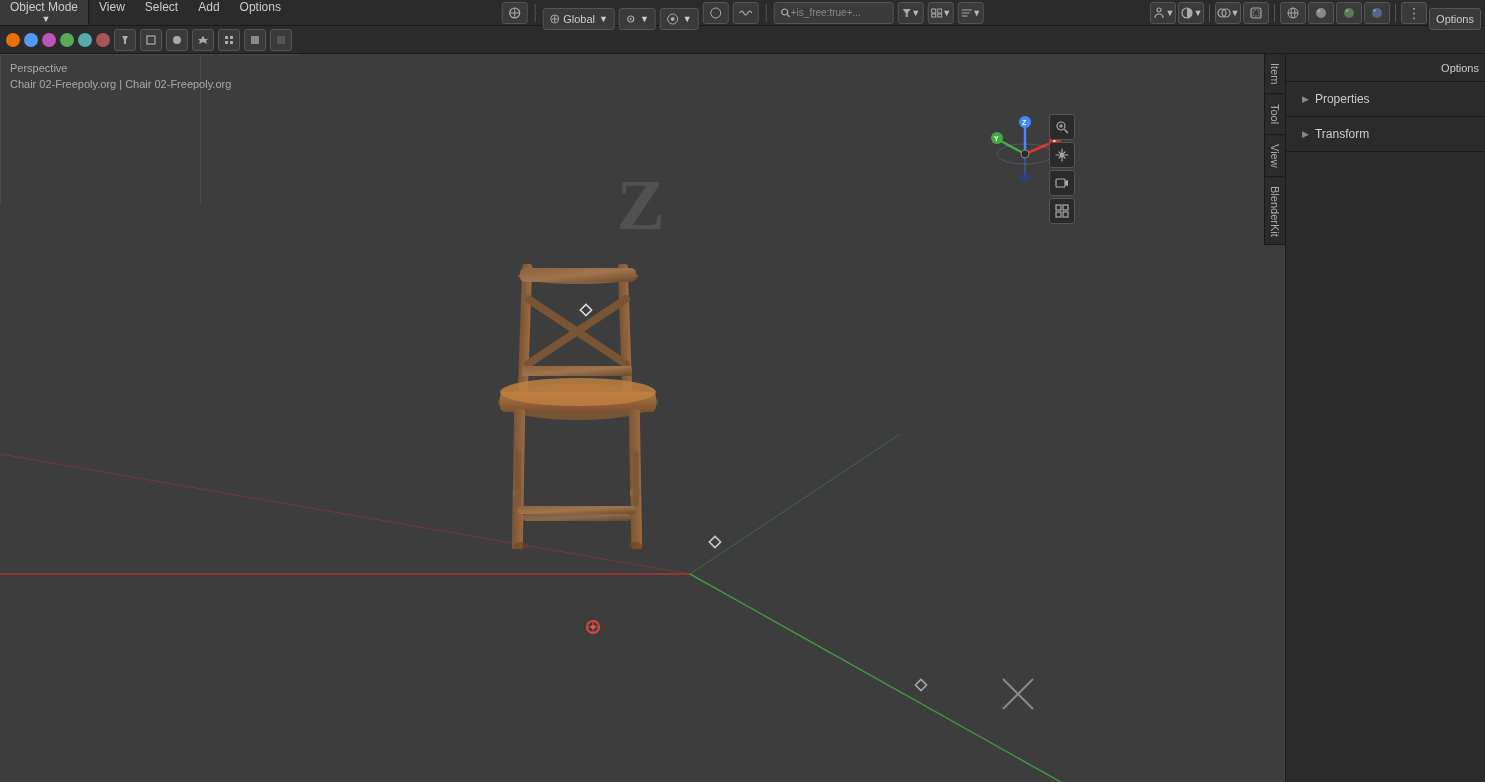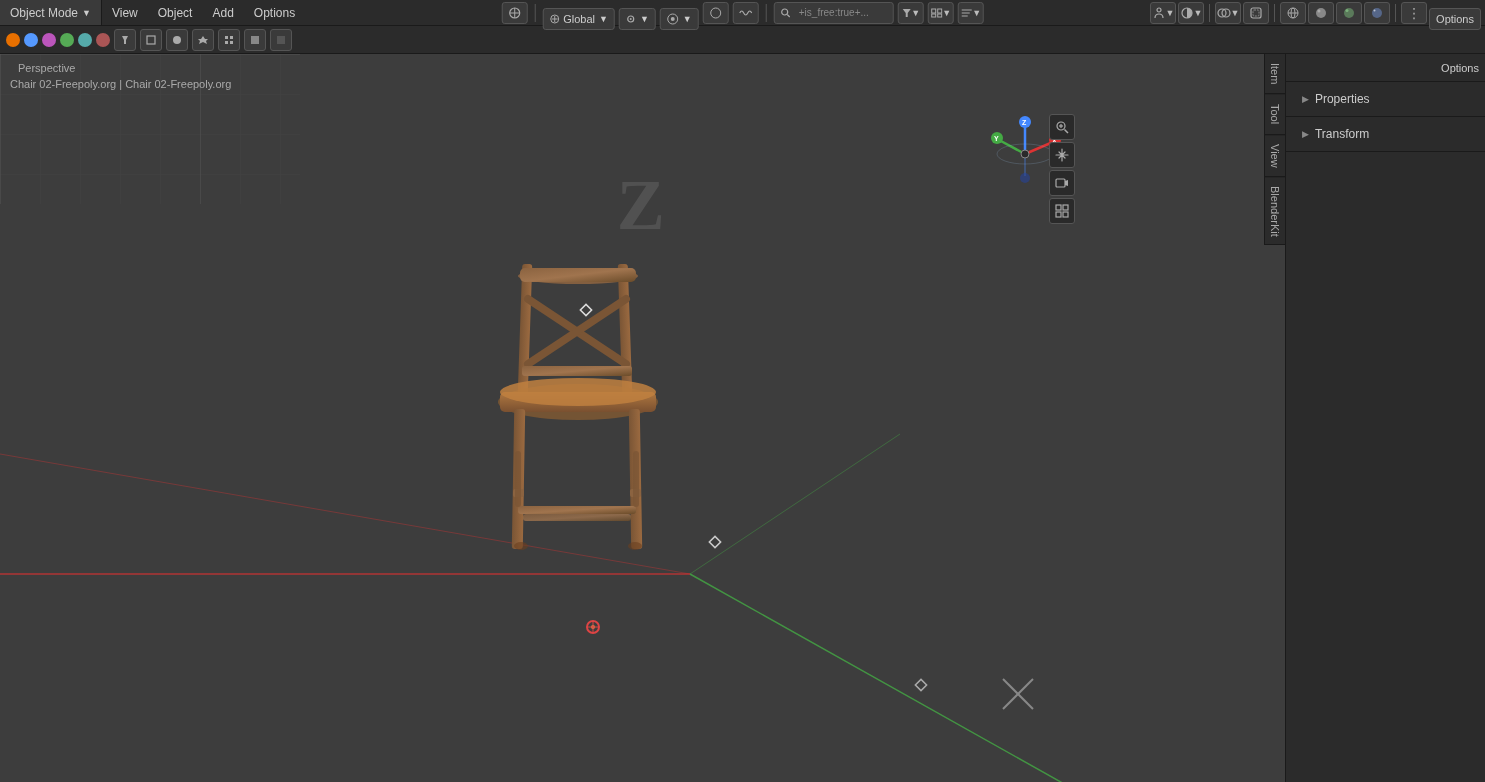--- a/index.html
+++ b/index.html
@@ -19,27 +19,28 @@
       height: 26px;
       background: #2b2b2b;
       display: flex;
       align-items: center;
       border-bottom: 1px solid #1a1a1a;
       position: relative;
       z-index: 100;
     }
 
     .menu-item {
-      padding: 6px 10px;
+      padding: 0 10px;
       height: 100%;
       display: flex;
       align-items: center;
       cursor: pointer;
       font-size: 12px;
       color: #ccc;
+      flex-direction: column;
     }
     .menu-item.mode-selector {
       background: #3a3a3a;
       border-right: 1px solid #1a1a1a;
     }
 
     .top-bar-center {
       display: flex;
       align-items: center;
       gap: 4px;
@@ -78,21 +79,21 @@
     }
 
     .search-bar {
       height: 22px;
       background: #3a3a3a;
       border: 1px solid #555;
       border-radius: 3px;
       display: flex;
       align-items: center;
       padding: 0 6px;
-      gap: 8px;
+      gap: 0;
       min-width: 120px;
     }
 
     .top-bar-right {
       position: absolute;
       right: 0;
       display: flex;
       align-items: center;
       height: 100%;
       gap: 2px;
@@ -138,21 +139,21 @@
       right: 200px;
       bottom: 0;
       background: #3d3d3d;
       overflow: hidden;
     }
 
     
     #perspective-label {
       position: absolute;
       top: 8px;
-      left: 18px;
+      left: 10px;
       font-size: 11px;
       color: #aaa;
       pointer-events: none;
     }
 
     #object-label {
       position: absolute;
       top: 24px;
       left: 10px;
       font-size: 11px;
@@ -313,21 +314,21 @@
 
 <div id="top-bar">
   <div class="menu-item mode-selector">
     <span>Object Mode</span>
     <span style="margin-left:4px; font-size:9px;">▼</span>
   </div>
   <div class="menu-item">
     <span>View</span>
   </div>
   <div class="menu-item">
-    <span>Object</span>
+    <span>Select</span>
   </div>
   <div class="menu-item">
     <span>Add</span>
   </div>
   <div class="menu-item">
     <span>Options</span>
   </div>
 
   <div class="top-bar-center">
     <div class="top-icon-group">

